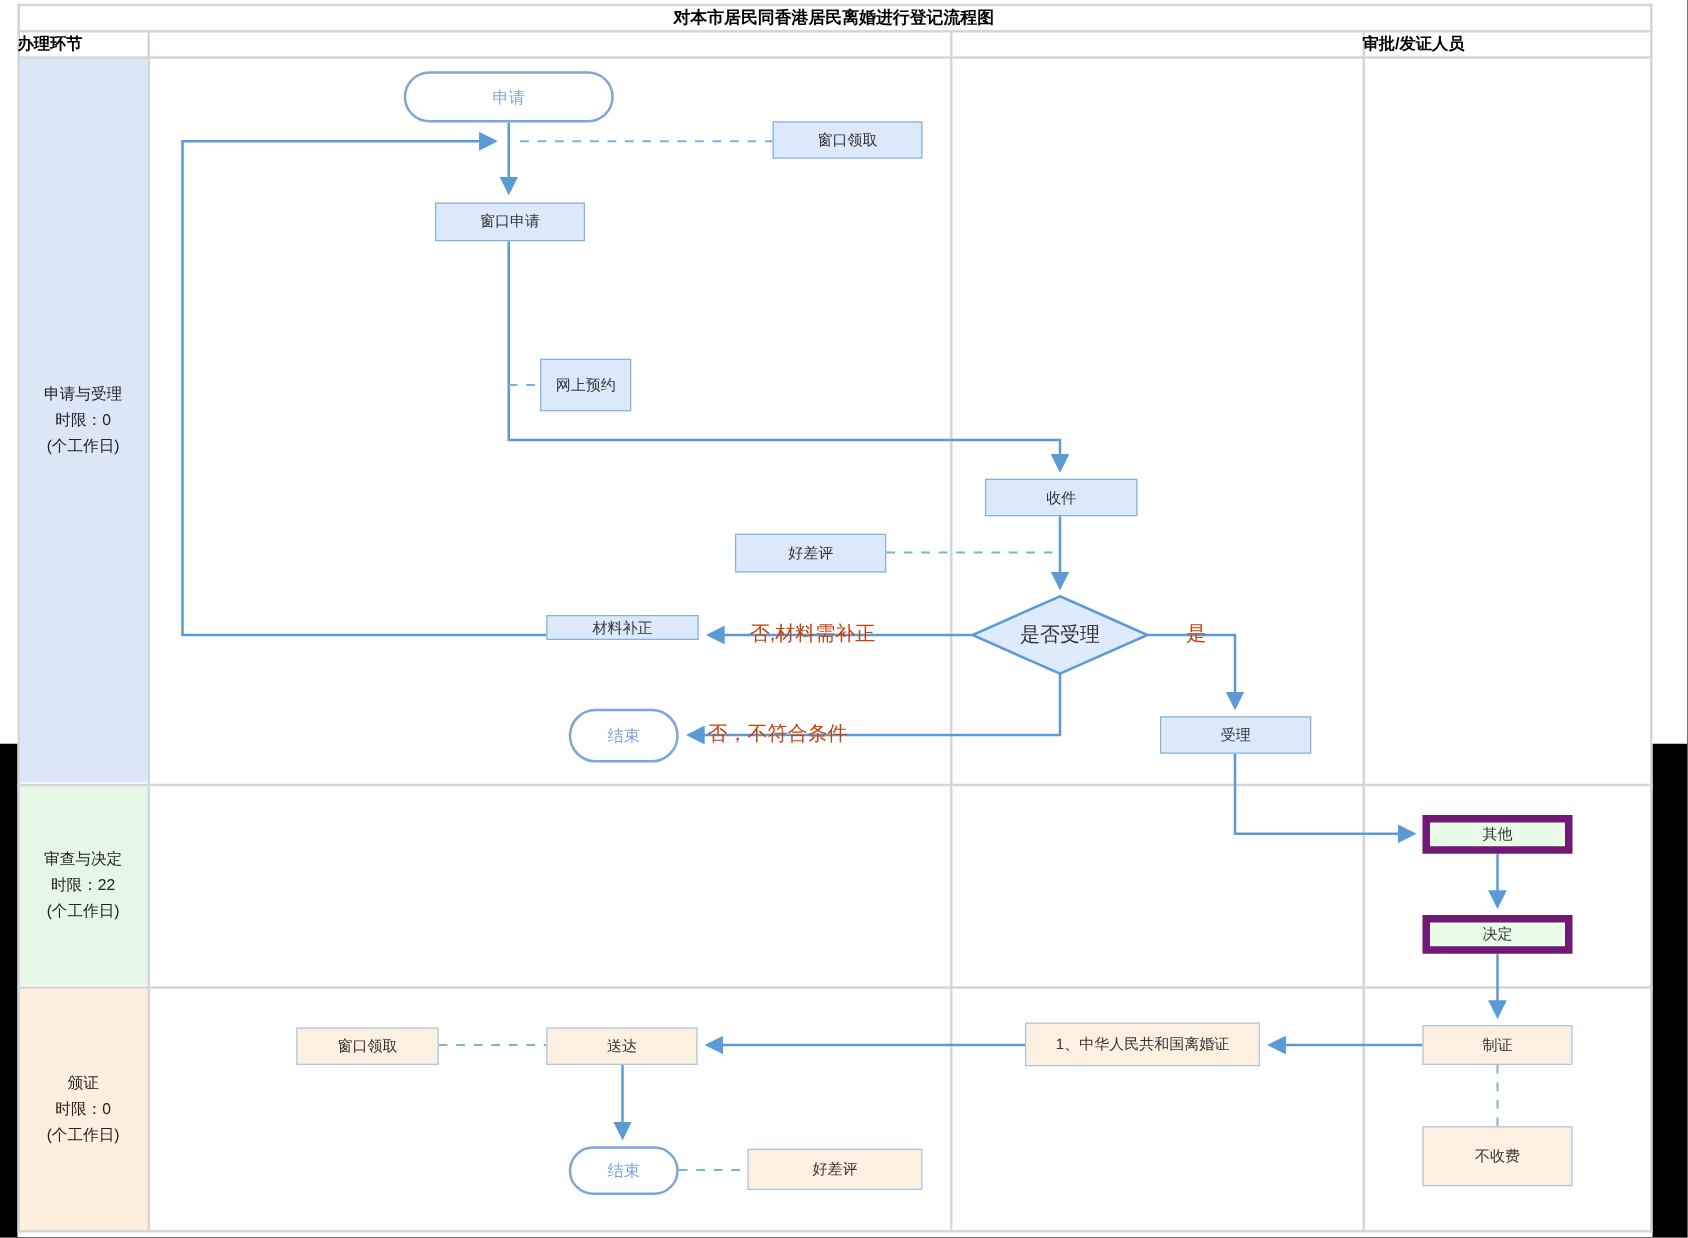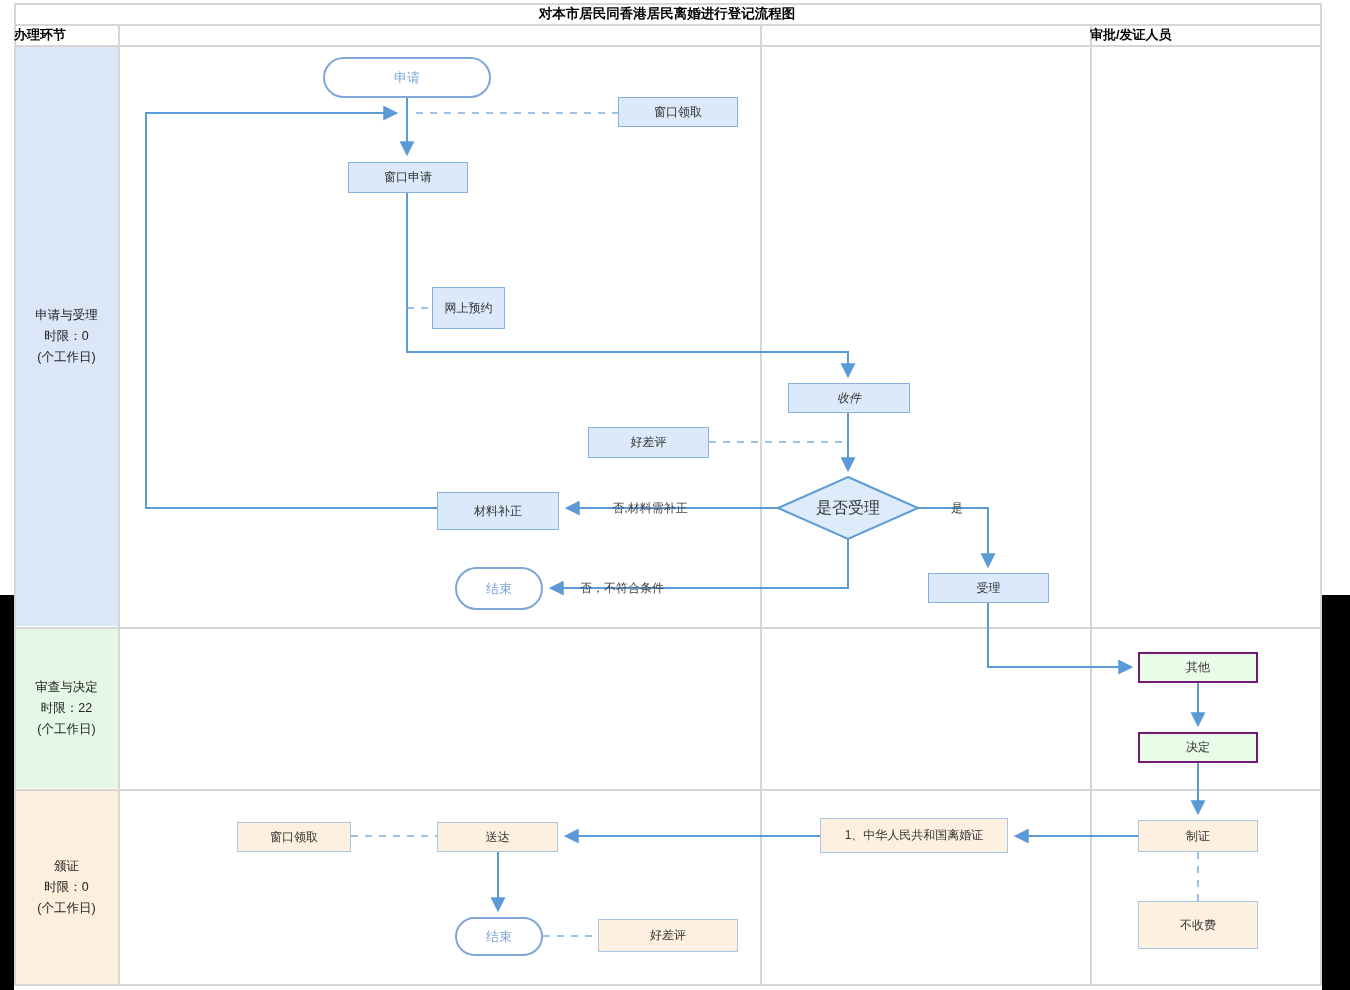--- a/index.html
+++ b/index.html
@@ -16,25 +16,25 @@
   
   .title{position:absolute;left:14px;top:3px;width:1306px;height:21px;z-index:3;
          font-size:13.5px;font-weight:bold;color:#000;text-align:center;line-height:21px;}
   .colhead{position:absolute;top:24px;height:21px;z-index:3;font-size:13px;font-weight:bold;color:#000;text-align:left;line-height:21px;}
   
   #connectors{position:absolute;left:0;top:0;z-index:4;}
   
   .node{position:absolute;z-index:5;display:flex;align-items:center;justify-content:center;
         font-size:12px;color:#333;text-align:center;box-sizing:border-box;}
   .node-blue{background:#dbe9fb;border:1px solid #86b2dd;}
-  .node-green{background:#e8fce8;border:2px solid #701a75;}
+  .node-green{background:#e8fce8;border:6px solid #701a75;}
   .node-orange{background:#fdf0e1;border:1px solid #a9c7e0;}
   .node-pill{background:#fff;border:2px solid #7ea7d8;color:#7ea7d8;font-size:13px;border-radius:22px;}
   .diamond-label{position:absolute;z-index:6;display:flex;align-items:center;justify-content:center;font-size:16px;color:#333;}
-  .edge-label{position:absolute;z-index:6;font-size:12px;color:#404040;text-align:center;line-height:18px;height:18px;}
+  .edge-label{position:absolute;z-index:6;font-size:16px;color:#c2410c;text-align:center;line-height:18px;height:18px;}
 </style>
 </head>
 <body>
 
 <div id="canvas">
 
   <div class="black-rect" style="left:0;top:595px;width:14px;height:395px;"></div>
   <div class="black-rect" style="left:1322px;top:595px;width:28px;height:395px;"></div>
 
   <div class="lane-cell" style="top:46px;height:580px;background:#dbe6f7;">
@@ -98,24 +98,24 @@
       <path d="M543 936 H598"></path>
       <path d="M1198 852 V901"></path>
     </g>
     <polygon points="848,477 918,508 848,539 778,508" fill="#ddebfa" stroke="#5b9bd5" stroke-width="2"></polygon>
   </svg>
 
   <div class="node node-pill" style="left:323px;top:57px;width:168px;height:41px;">申请</div>
   <div class="node node-blue" style="left:618px;top:97px;width:120px;height:30px;">窗口领取</div>
   <div class="node node-blue" style="left:348px;top:162px;width:120px;height:31px;">窗口申请</div>
   <div class="node node-blue" style="left:432px;top:287px;width:73px;height:42px;">网上预约</div>
-  <div class="node node-blue" style="left:788px;top:383px;width:122px;height:30px;font-style:italic;">收件</div>
+  <div class="node node-blue" style="left:788px;top:383px;width:122px;height:30px;">收件</div>
   <div class="node node-blue" style="left:588px;top:427px;width:121px;height:31px;">好差评</div>
   <div class="diamond-label" style="left:788px;top:494px;width:120px;height:28px;">是否受理</div>
-  <div class="node node-blue" style="left:437px;top:492px;width:122px;height:38px;">材料补正</div>
+  <div class="node node-blue" style="left:437px;top:492px;width:122px;height:20px;">材料补正</div>
   <div class="node node-pill" style="left:455px;top:567px;width:88px;height:43px;">结束</div>
   <div class="node node-blue" style="left:928px;top:573px;width:121px;height:30px;">受理</div>
 
   <div class="node node-green" style="left:1138px;top:652px;width:120px;height:31px;">其他</div>
   <div class="node node-green" style="left:1138px;top:732px;width:120px;height:31px;">决定</div>
 
   <div class="node node-orange" style="left:1138px;top:820px;width:120px;height:32px;">制证</div>
   <div class="node node-orange" style="left:1138px;top:901px;width:120px;height:48px;">不收费</div>
   <div class="node node-orange" style="left:820px;top:818px;width:188px;height:35px;">1、中华人民共和国离婚证</div>
   <div class="node node-orange" style="left:437px;top:822px;width:121px;height:30px;">送达</div>

